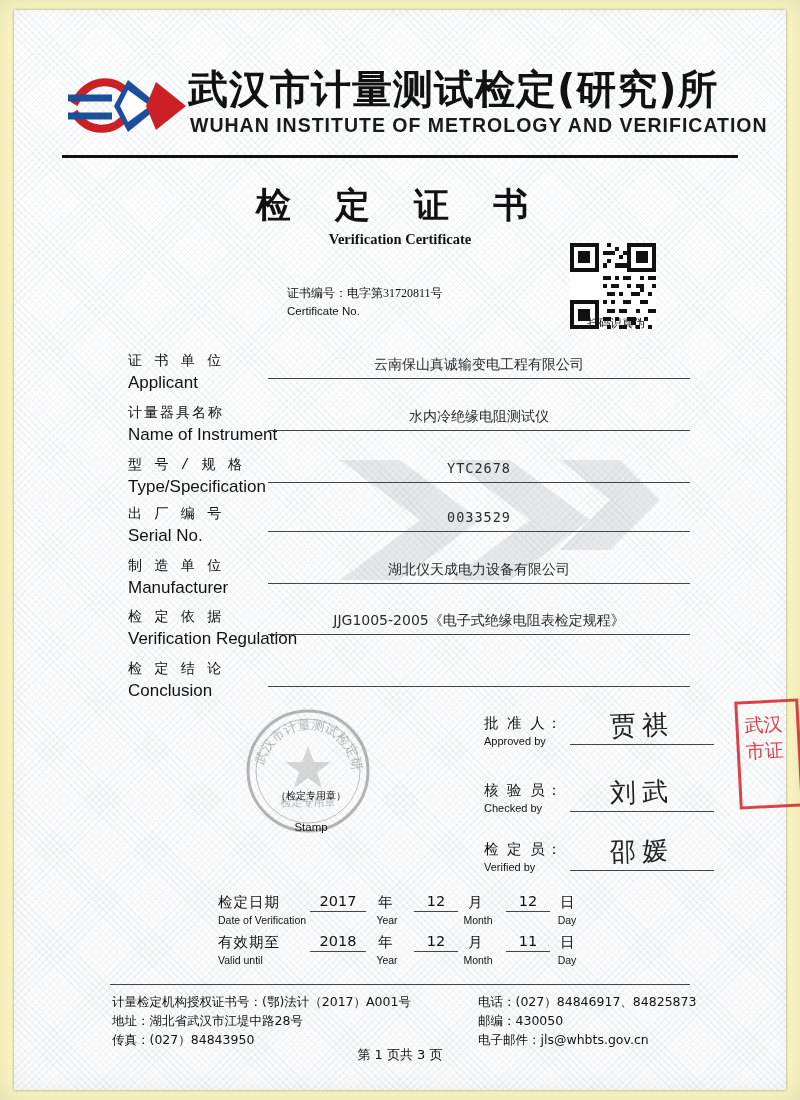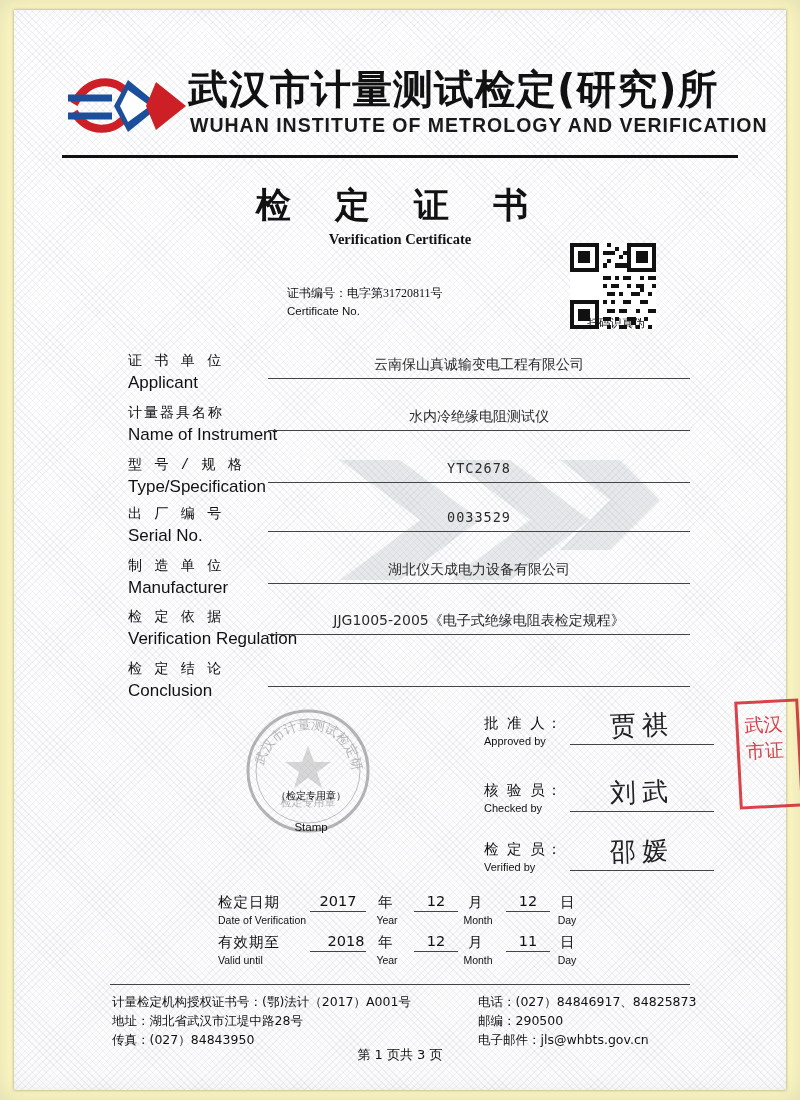--- a/index.html
+++ b/index.html
@@ -602,21 +602,21 @@
     <div class="d-unit-en" style="left:238px;width:44px">Month</div>
     <div class="d-val" style="left:288px;width:44px">12</div>
     <div class="d-line" style="left:288px;width:44px"></div>
     <div class="d-unit-cn" style="left:342px">日</div>
     <div class="d-unit-en" style="left:332px;width:34px">Day</div>
   </div>
 
   <div class="daterow" style="top:933px">
     <div class="d-label-cn">有效期至</div>
     <div class="d-label-en">Valid until</div>
-    <div class="d-val" style="left:100px;width:56px">2018</div>
+    <div class="d-val" style="left:92px;width:56px">2018</div>
     <div class="d-line" style="left:92px;width:56px"></div>
     <div class="d-unit-cn" style="left:160px">年</div>
     <div class="d-unit-en" style="left:152px;width:34px">Year</div>
     <div class="d-val" style="left:196px;width:44px">12</div>
     <div class="d-line" style="left:196px;width:44px"></div>
     <div class="d-unit-cn" style="left:250px">月</div>
     <div class="d-unit-en" style="left:238px;width:44px">Month</div>
     <div class="d-val" style="left:288px;width:44px">11</div>
     <div class="d-line" style="left:288px;width:44px"></div>
     <div class="d-unit-cn" style="left:342px">日</div>
@@ -624,19 +624,19 @@
   </div>
 
   <div class="footer-rule"></div>
   <div class="footer-left">
     <div>计量检定机构授权证书号：(鄂)法计（2017）A001号</div>
     <div>地址：湖北省武汉市江堤中路28号</div>
     <div>传真：(027）84843950</div>
   </div>
   <div class="footer-right">
     <div>电话：(027）84846917、84825873</div>
-    <div>邮编：290500</div>
+    <div>邮编：430050</div>
     <div>电子邮件：jls@whbts.gov.cn</div>
   </div>
   <div class="page-num">第 1 页共 3 页</div>
 
   <div class="edge-shadow"></div>
 </div>
 
 </body></html>

